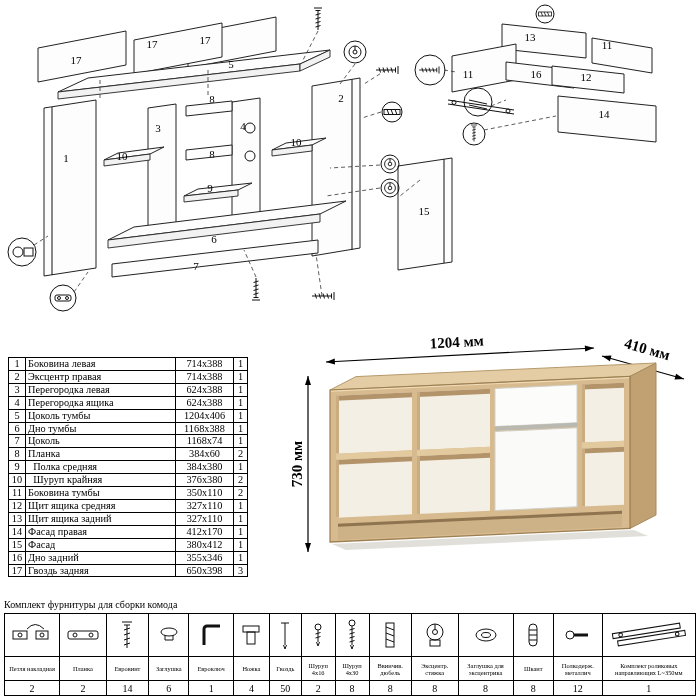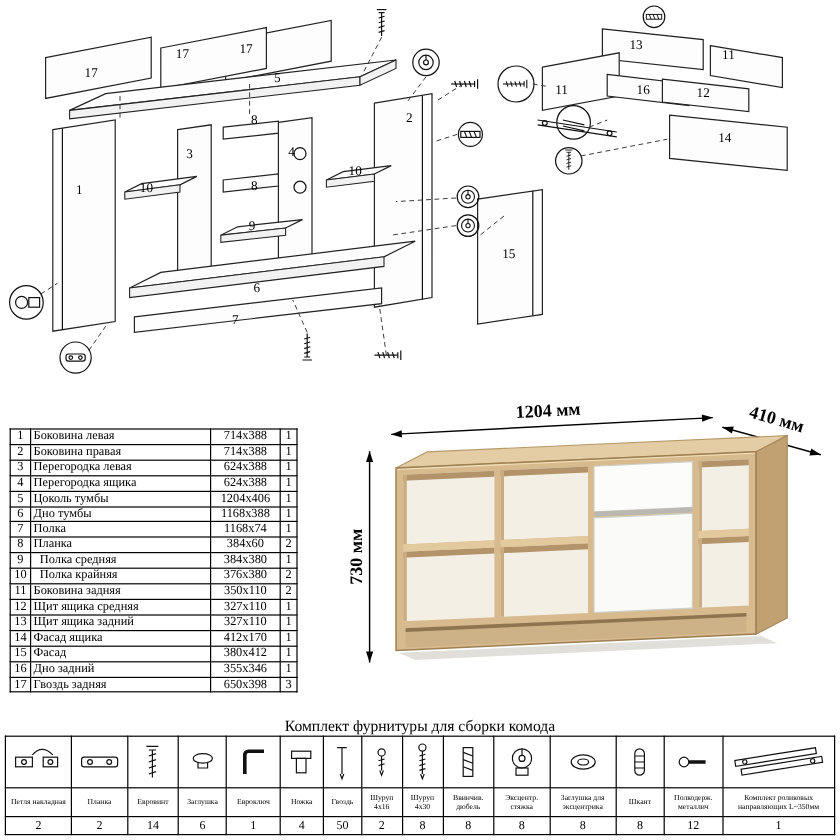--- a/index.html
+++ b/index.html
@@ -10,21 +10,21 @@
   .panel{fill:#fdfdfd;stroke:#222;stroke-width:1;}
   .edge{fill:#f2f2f2;stroke:#222;stroke-width:.9;}
   .dash{stroke:#333;stroke-width:.8;stroke-dasharray:4 3;fill:none;}
   .det{fill:none;stroke:#111;stroke-width:1;}
   .plabel{font-family:"Liberation Serif",serif;font-size:11px;fill:#000;text-anchor:middle;}
   .dim{font-family:"Liberation Serif",serif;font-size:15px;font-weight:bold;fill:#000;text-anchor:middle;}
   #parts-table table{border-collapse:collapse;}
   #parts-table td{border:1px solid #000;font-size:10.3px;line-height:11.9px;
        padding:0 2px;white-space:pre;}
   #parts-table td.c{text-align:center;padding:0 1px;}
-  #hardware-title{text-align:center;font-size:13px;line-height:15px;margin-bottom:1px;}
+  #hardware-title{text-align:left;font-size:10px;line-height:15px;margin-bottom:1px;}
   #hw-table{border-collapse:collapse;table-layout:fixed;width:692px;}
   #hw-table td{border:1px solid #000;text-align:center;vertical-align:middle;
        padding:0;overflow:hidden;}
   #hw-table .ic{height:42px;}
   #hw-table .ic svg{margin:0 auto;}
   #hw-table .lb{font-size:6.4px;line-height:7px;height:23px;vertical-align:middle;}
   #hw-table .qt{font-size:10px;height:14px;}
 </style>
 </head>
 <body>
@@ -210,21 +210,21 @@
 
         <tr>
           <td class="c">1</td>
           <td>Боковина левая</td>
           <td class="c">714x388</td>
           <td class="c">1</td>
         </tr>
 
         <tr>
           <td class="c">2</td>
-          <td>Боковина правая</td>
+          <td>Эксцентр правая</td>
           <td class="c">714x388</td>
           <td class="c">1</td>
         </tr>
 
         <tr>
           <td class="c">3</td>
           <td>Перегородка левая</td>
           <td class="c">624x388</td>
           <td class="c">1</td>
         </tr>
@@ -245,70 +245,70 @@
 
         <tr>
           <td class="c">6</td>
           <td>Дно тумбы</td>
           <td class="c">1168x388</td>
           <td class="c">1</td>
         </tr>
 
         <tr>
           <td class="c">7</td>
-          <td>Полка</td>
+          <td>Цоколь</td>
           <td class="c">1168x74</td>
           <td class="c">1</td>
         </tr>
 
         <tr>
           <td class="c">8</td>
           <td>Планка</td>
           <td class="c">384x60</td>
           <td class="c">2</td>
         </tr>
 
         <tr>
           <td class="c">9</td>
           <td>  Полка средняя</td>
           <td class="c">384x380</td>
           <td class="c">1</td>
         </tr>
 
         <tr>
           <td class="c">10</td>
-          <td>  Полка крайняя</td>
+          <td>  Шуруп крайняя</td>
           <td class="c">376x380</td>
           <td class="c">2</td>
         </tr>
 
         <tr>
           <td class="c">11</td>
-          <td>Боковина задняя</td>
+          <td>Боковина тумбы</td>
           <td class="c">350x110</td>
           <td class="c">2</td>
         </tr>
 
         <tr>
           <td class="c">12</td>
           <td>Щит ящика средняя</td>
           <td class="c">327x110</td>
           <td class="c">1</td>
         </tr>
 
         <tr>
           <td class="c">13</td>
           <td>Щит ящика задний</td>
           <td class="c">327x110</td>
           <td class="c">1</td>
         </tr>
 
         <tr>
           <td class="c">14</td>
-          <td>Фасад ящика</td>
+          <td>Фасад правая</td>
           <td class="c">412x170</td>
           <td class="c">1</td>
         </tr>
 
         <tr>
           <td class="c">15</td>
           <td>Фасад</td>
           <td class="c">380x412</td>
           <td class="c">1</td>
         </tr>

